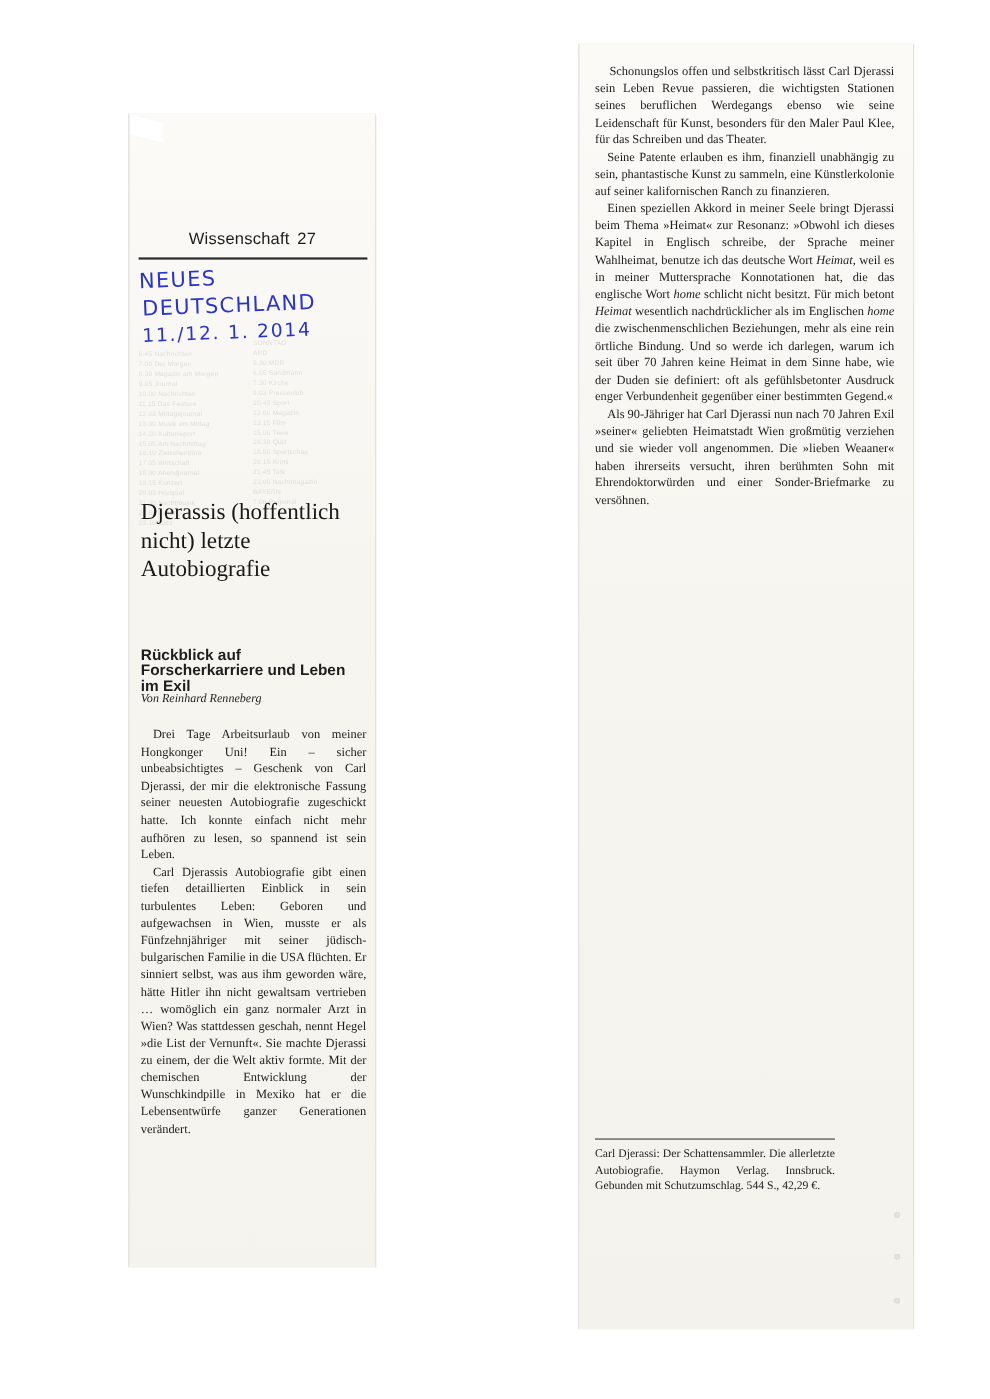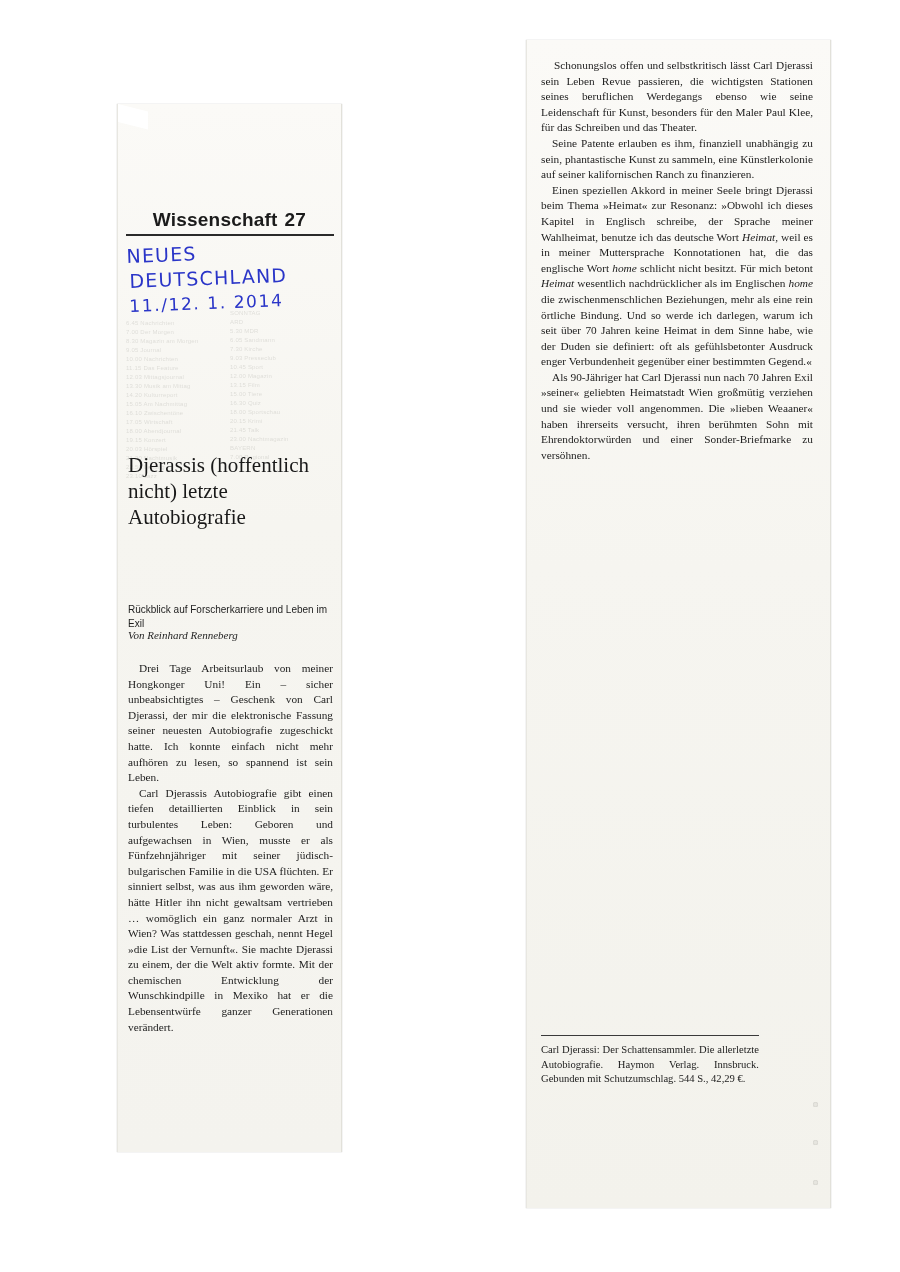--- a/index.html
+++ b/index.html
@@ -77,22 +77,22 @@
   .ghost.c2 { left: 112px; top: 205px; width: 104px; }
 
   
   .masthead {
     position: absolute;
     left: 0;
     top: 105px;
     width: 223px;
     text-align: center;
     font-family: "Liberation Sans", sans-serif;
-    font-weight: bold;
-    font-size: 19px;
+    font-weight: normal;
+    font-size: 15px;
     letter-spacing: .2px;
     color: #1b1b1b;
   }
   .masthead .pagenum { margin-left: 7px; }
   .rule {
     position: absolute;
     left: 8px;
     top: 130px;
     width: 208px;
     height: 1.5px;
@@ -124,25 +124,25 @@
     top: 348px;
     width: 205px;
     font-family: "Liberation Serif", serif;
     font-size: 21px;
     line-height: 26px;
     color: #191919;
   }
   .subhead {
     position: absolute;
     left: 10px;
-    top: 499px;
+    top: 484px;
     width: 205px;
     font-family: "Liberation Sans", sans-serif;
-    font-weight: normal;
-    font-size: 10px;
+    font-weight: bold;
+    font-size: 14px;
     line-height: 14px;
     color: #1d1d1d;
   }
   .byline {
     position: absolute;
     left: 10px;
     top: 525px;
     width: 205px;
     font-style: italic;
     font-size: 11px;

